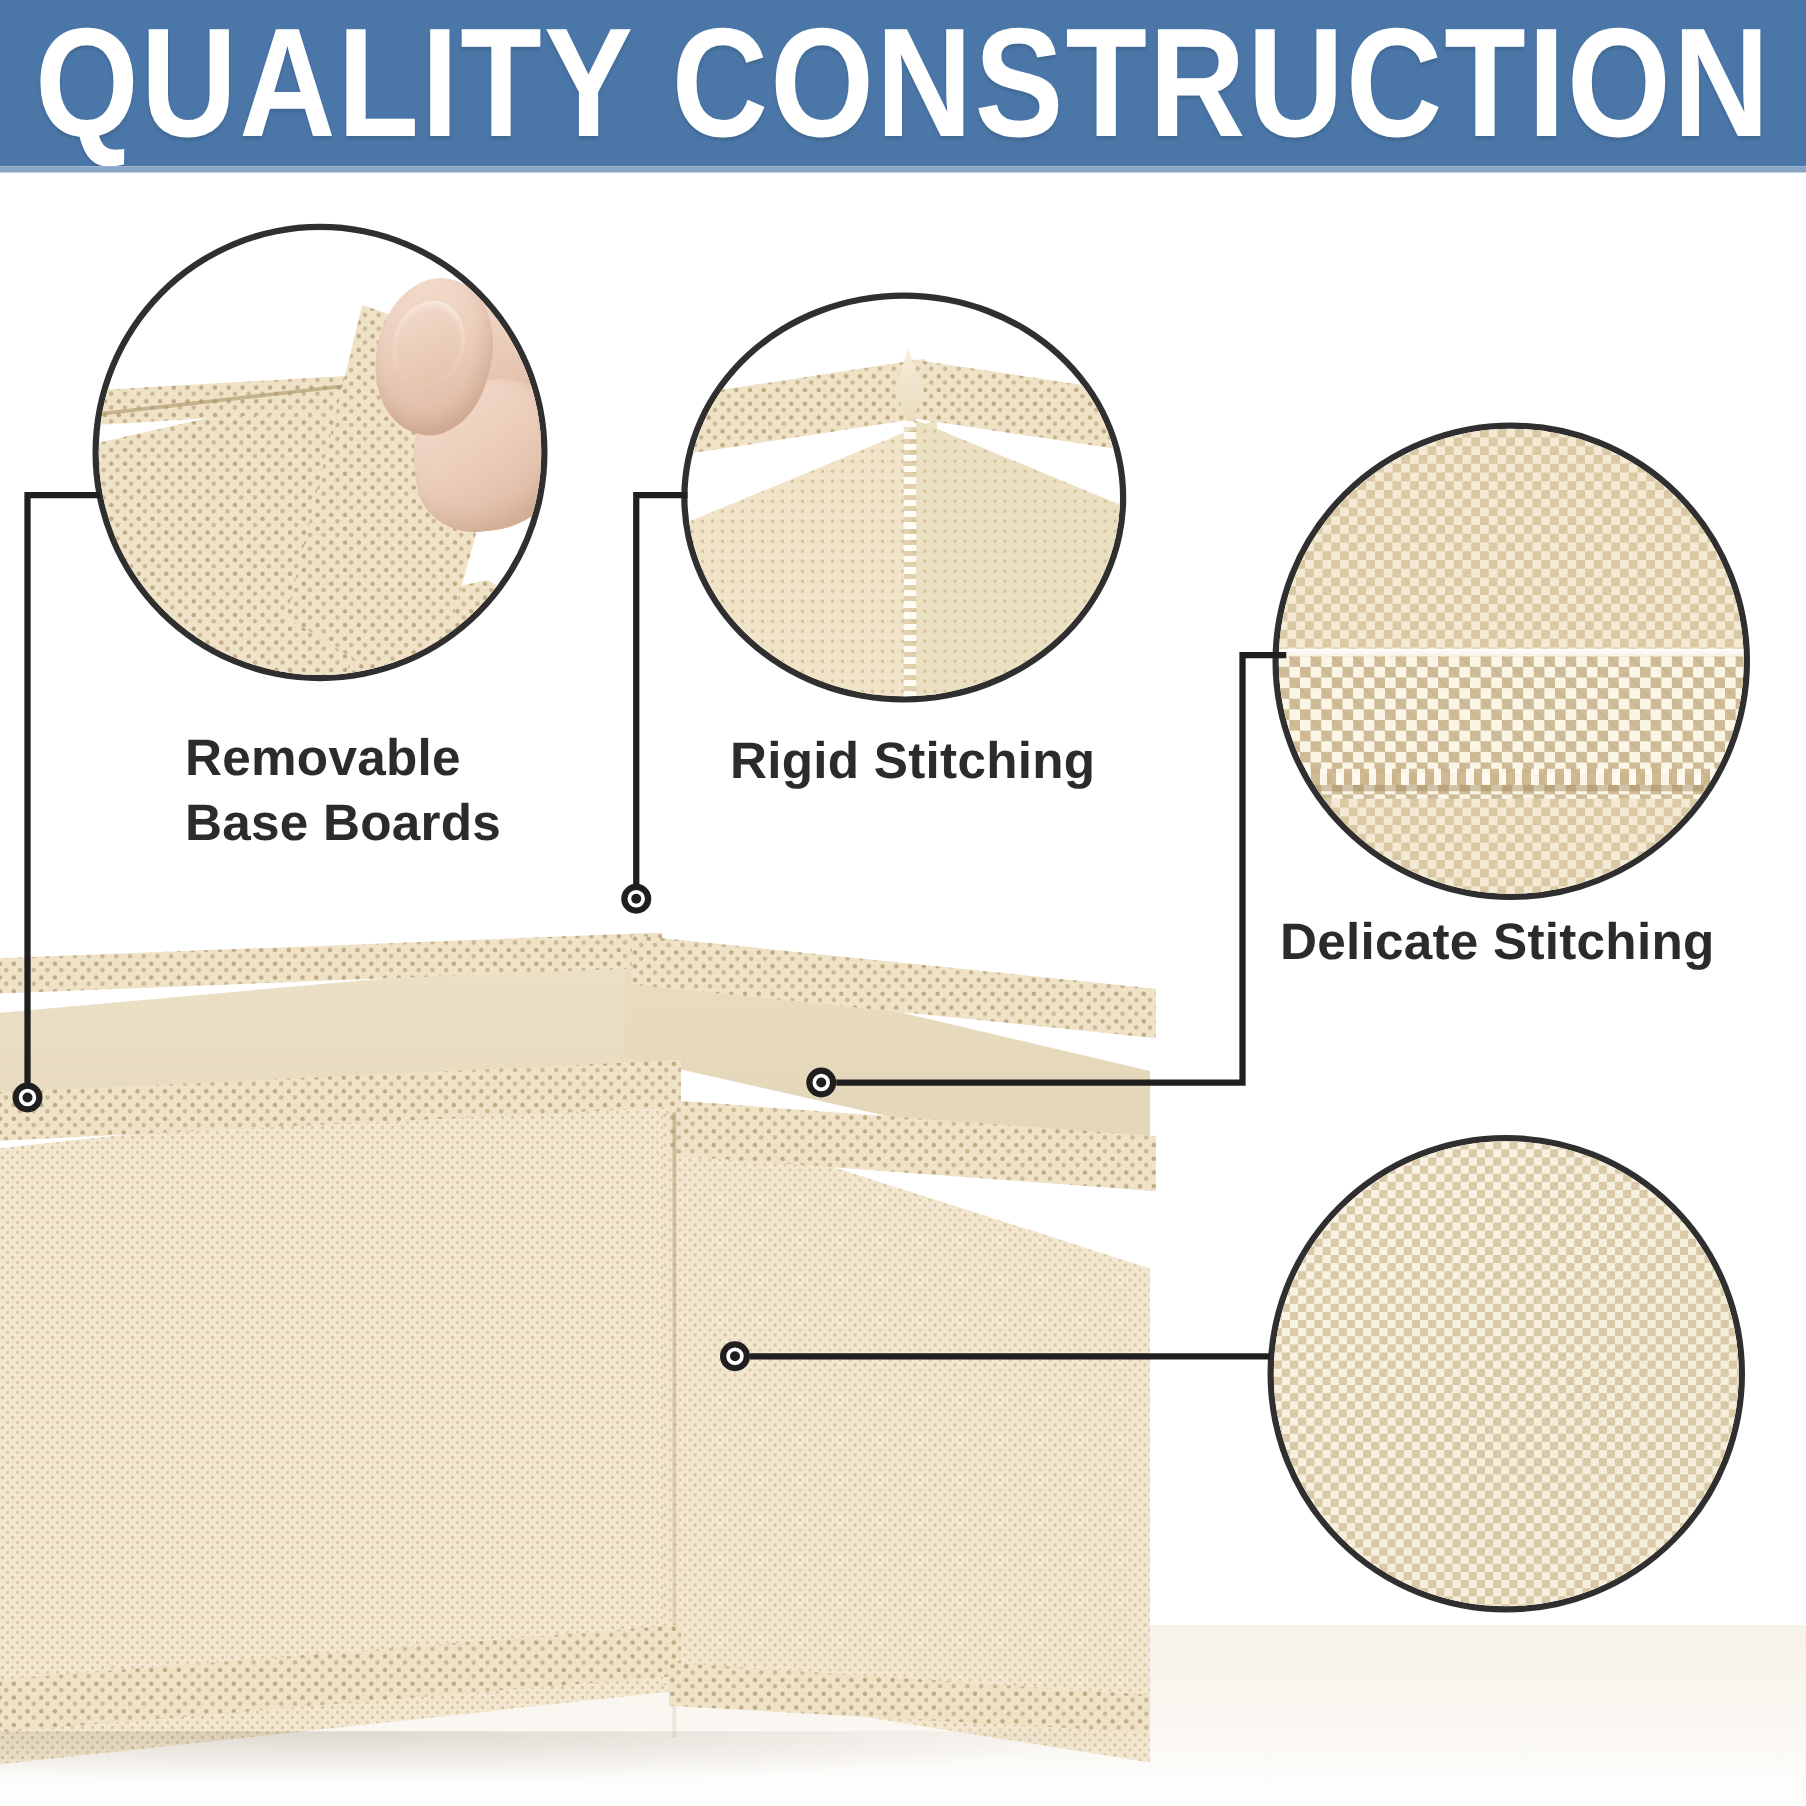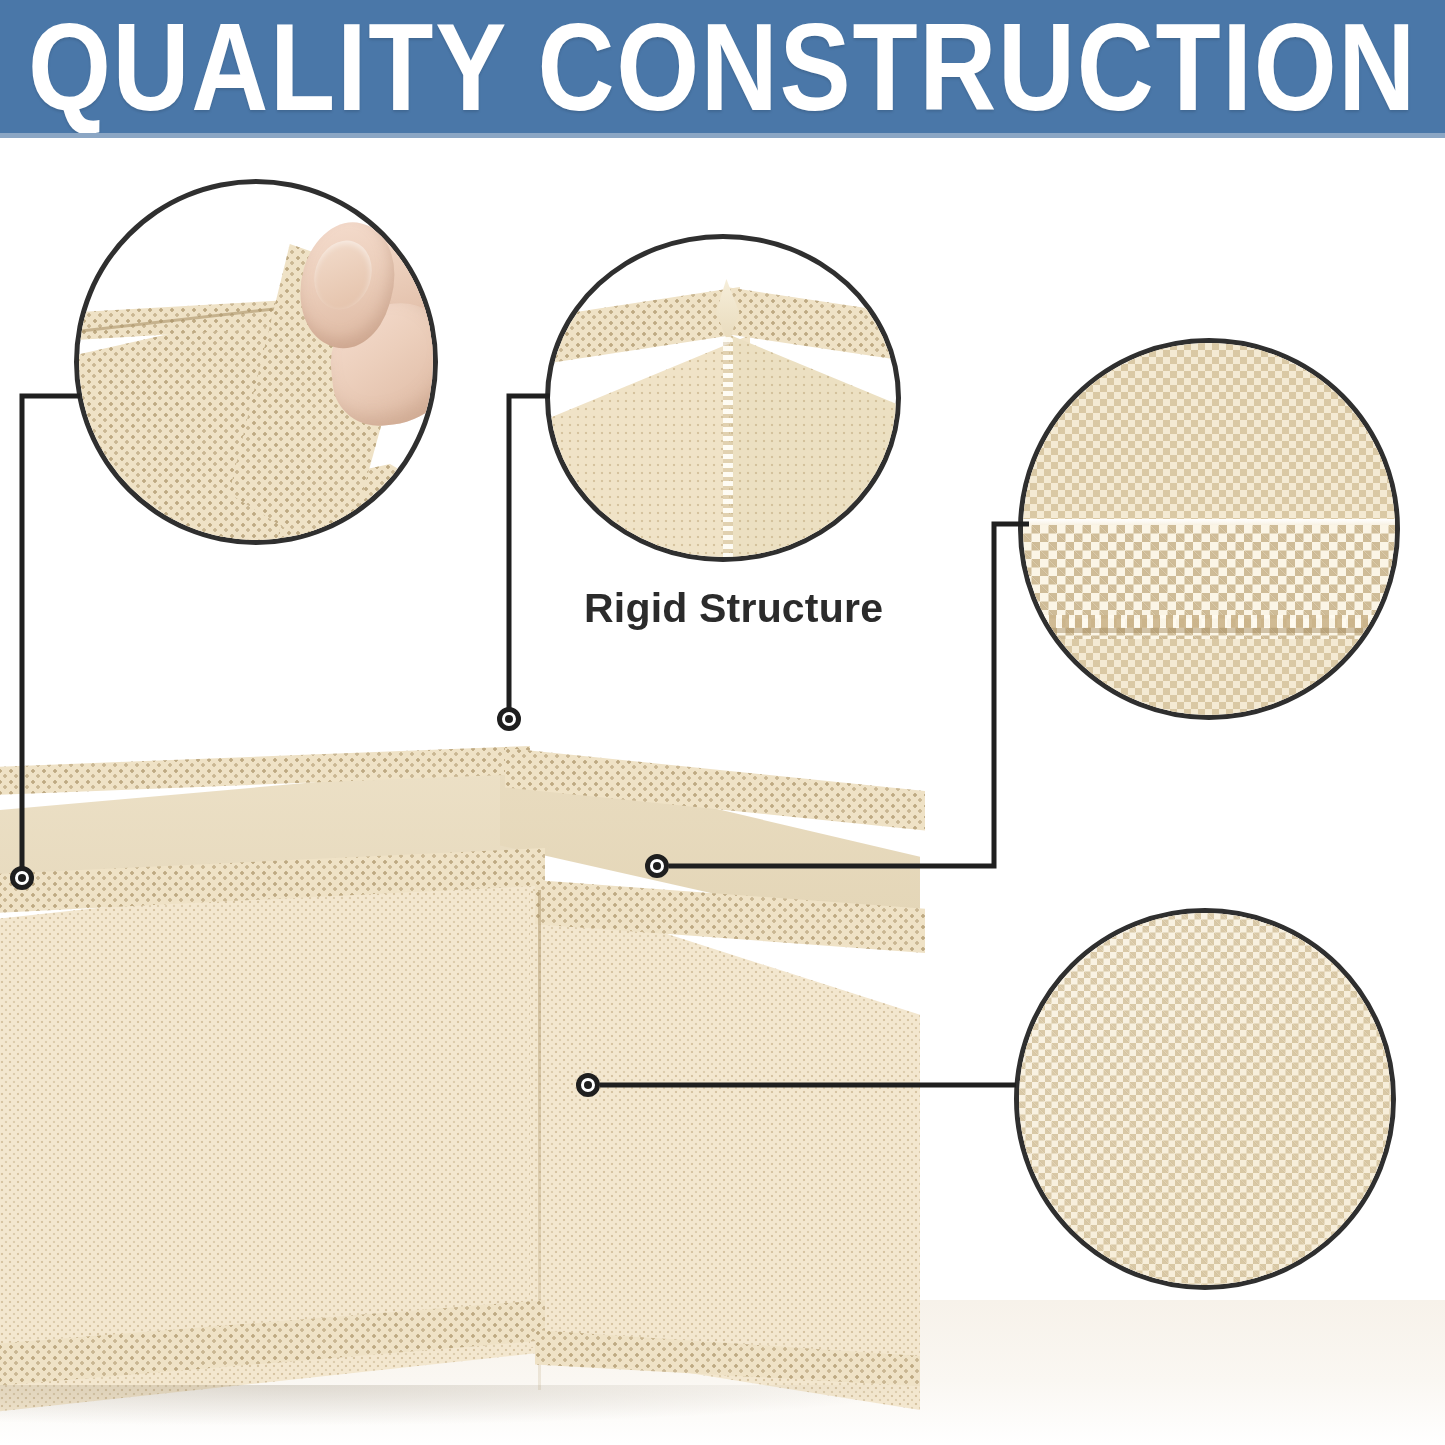--- a/index.html
+++ b/index.html
@@ -298,15 +298,18 @@
     <polyline points="1029,524 994,524 994,866 669,866" fill="none" stroke="#1f1f1f" stroke-width="5"></polyline>
 
     <polyline points="1016,1085 600,1085" fill="none" stroke="#1f1f1f" stroke-width="5"></polyline>
   </svg>
 
   <div class="dot" style="left:10px;  top:866px;"></div>
   <div class="dot" style="left:497px; top:707px;"></div>
   <div class="dot" style="left:645px; top:854px;"></div>
   <div class="dot" style="left:576px; top:1073px;"></div>
 
-  <div class="label" id="label-rigid">Rigid Structure</div>
+  <div class="label" id="label-base-boards">Removable
+Base Boards</div>
+  <div class="label" id="label-rigid">Rigid Stitching</div>
+  <div class="label" id="label-stitching">Delicate Stitching</div>
 
 </div>
 
 </body></html>

